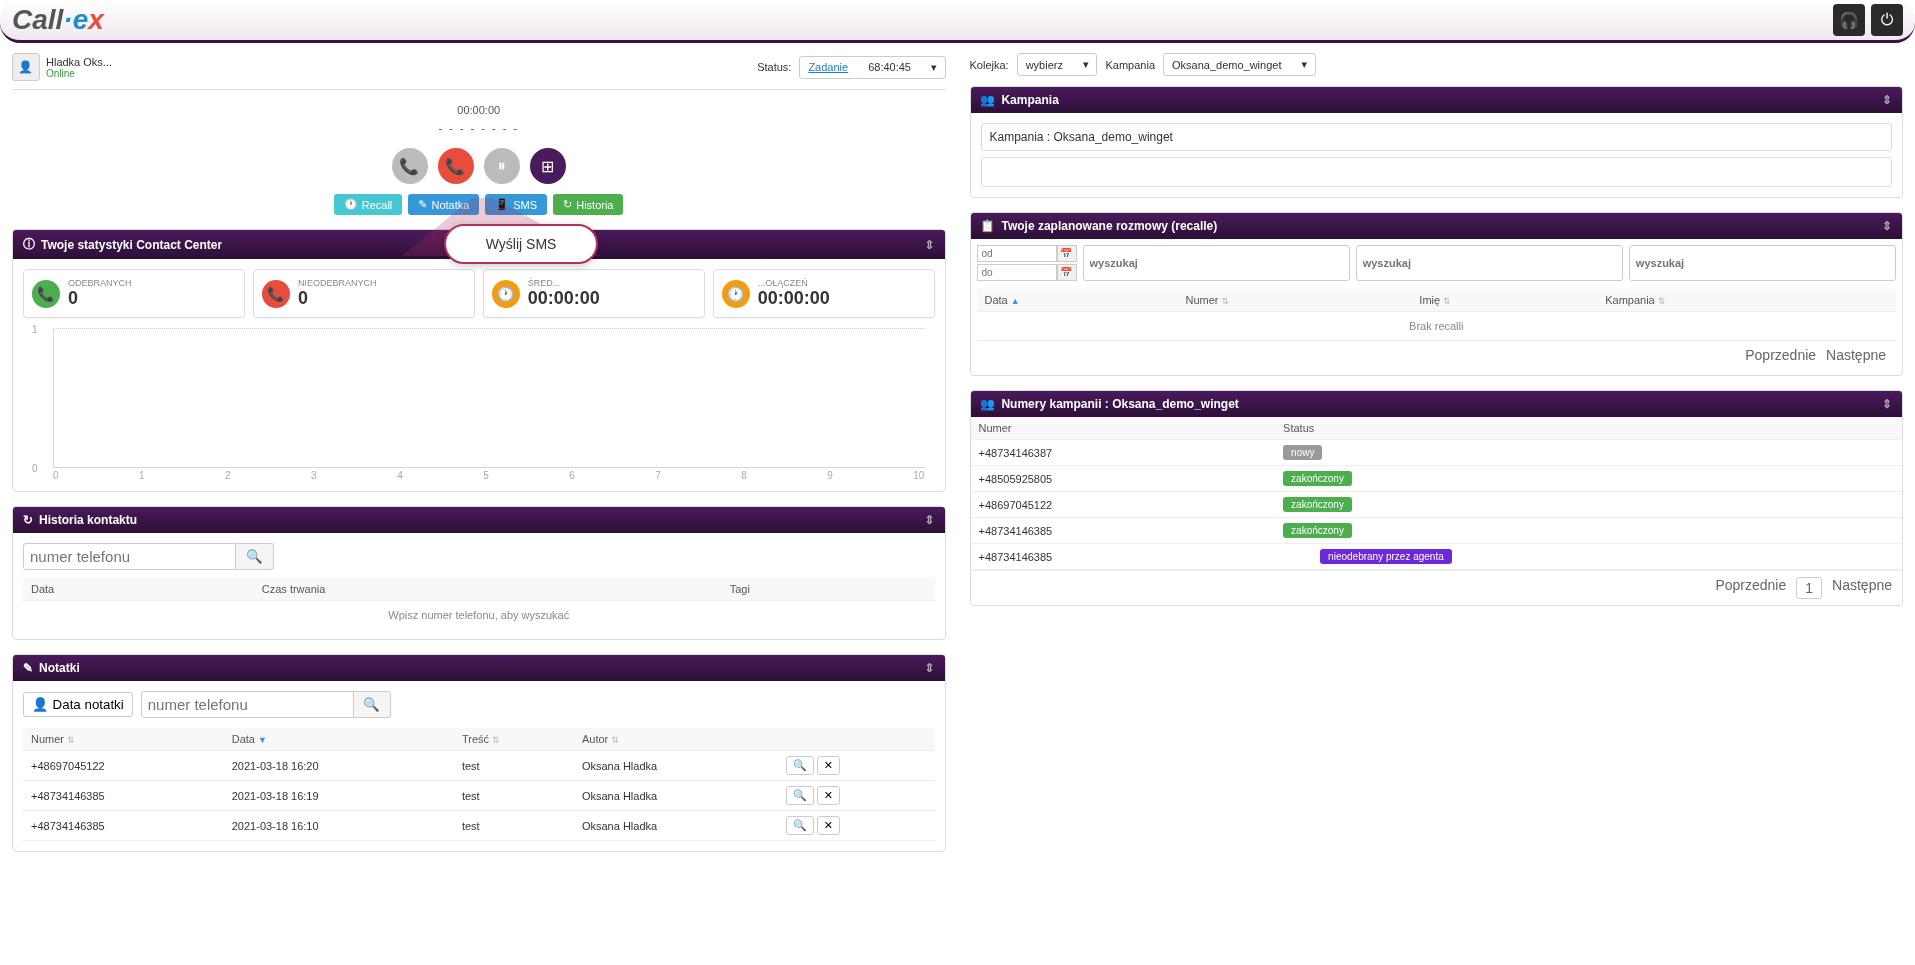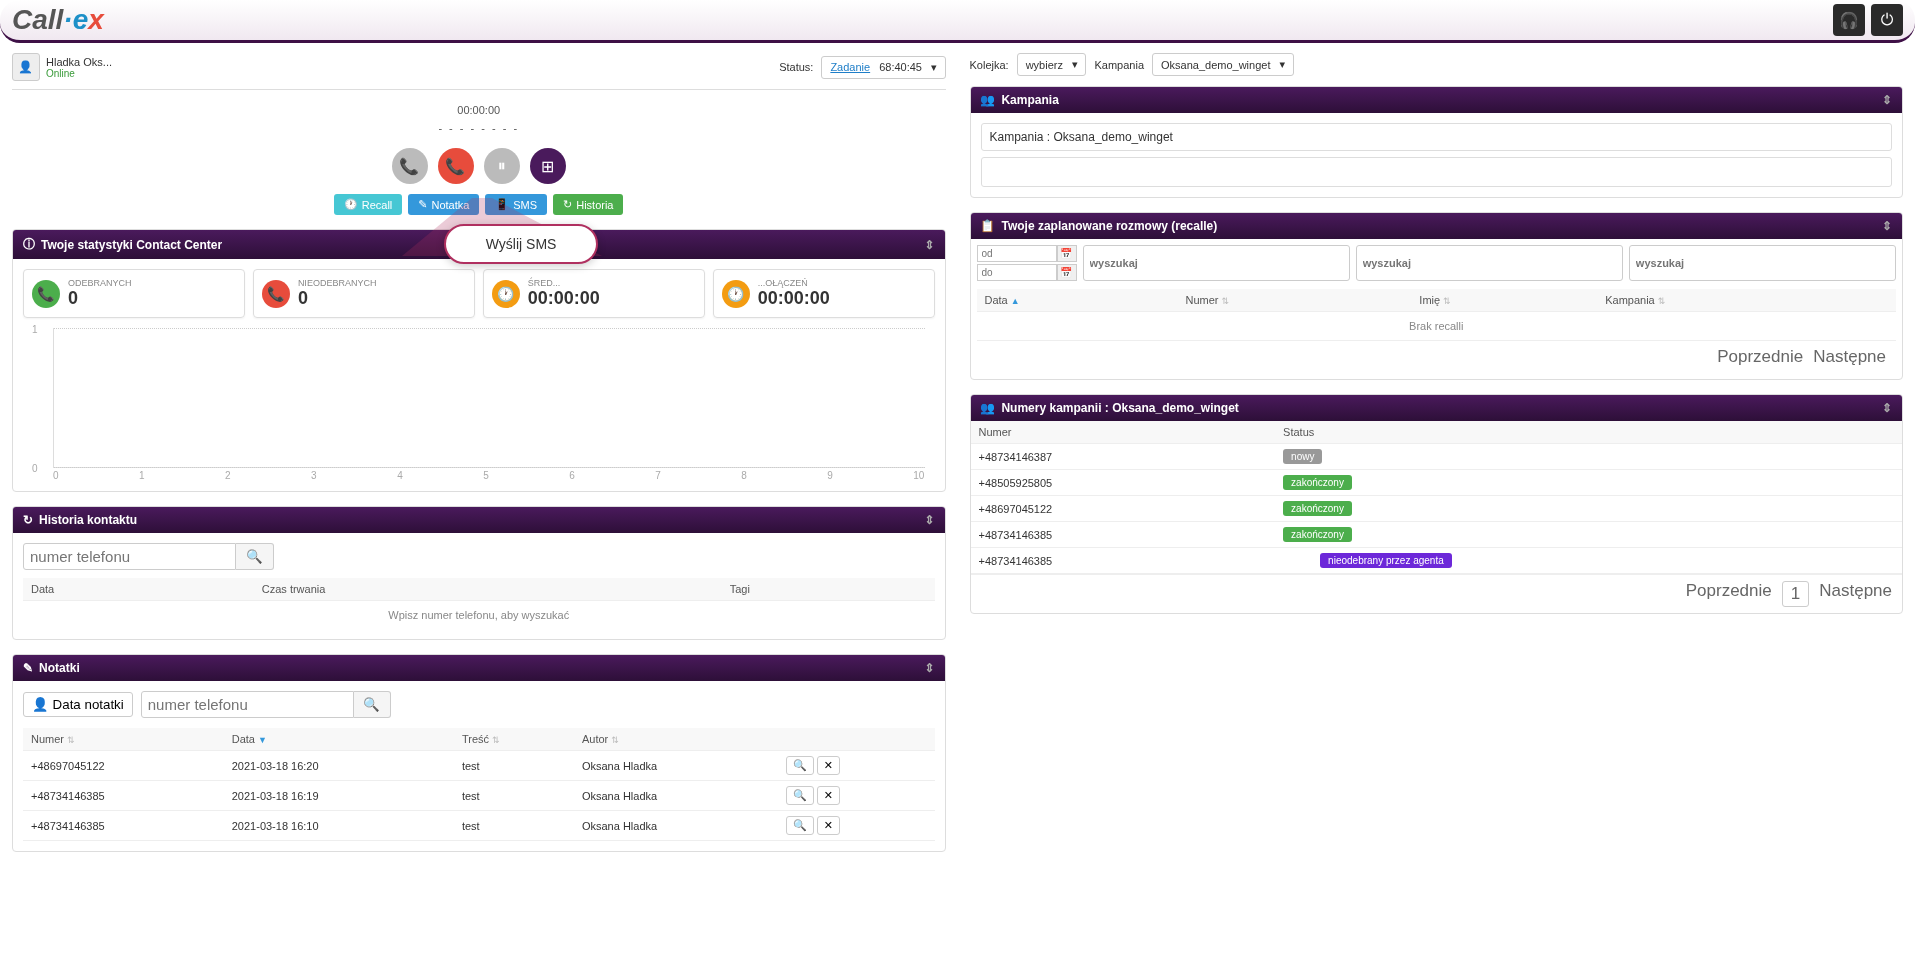--- a/index.html
+++ b/index.html
@@ -12,21 +12,21 @@
 .top-right { display:flex; gap:6px; }
 .icon-btn { width:32px; height:32px; background:#2a2a2a; color:#fff; display:flex; align-items:center; justify-content:center; border-radius:4px; cursor:pointer; font-size:16px; }
 .main { display:flex; padding: 10px 12px; gap:24px; }
 .col { flex:1; min-width:0; }
 .user-row { display:flex; align-items:center; justify-content:space-between; margin-bottom:8px; border-bottom:1px solid #ddd; padding-bottom:8px;}
 .user-left { display:flex; align-items:center; gap:6px;}
 .avatar { width:28px; height:28px; background:#eee; border:1px solid #ccc; border-radius:3px; display:flex; align-items:center; justify-content:center; color:#aaa;}
 .user-name { font-size:11px; }
 .user-status { color:#3a9b3a; font-size:10px; }
 .status-right { display:flex; align-items:center; gap:8px; font-size:11px;}
-.dd-btn { padding:4px 8px; border:1px solid #ccc; border-radius:3px; background:#fff; cursor:pointer; display:inline-flex; align-items:center; gap:9px; font-size:11px;}
+.dd-btn { padding:4px 8px; border:1px solid #ccc; border-radius:3px; background:#fff; cursor:pointer; display:inline-flex; align-items:center; gap:20px; font-size:11px;}
 .dd-btn .task { color:#1e7ec8; text-decoration:underline;}
 .timer-block { text-align:center; padding:6px 0 14px; font-size:11px; color:#555;}
 .timer-block .dashes { letter-spacing:2px; margin-top:6px; }
 .call-controls { display:flex; justify-content:center; gap:10px; margin-bottom:10px;}
 .circle { width:36px; height:36px; border-radius:50%; display:flex; align-items:center; justify-content:center; color:#fff; font-size:16px; cursor:pointer;}
 .c-gray { background:#bbb; }
 .c-red { background:#e74c3c; }
 .c-purple { background:#4a1a5c; }
 .action-row { display:flex; justify-content:center; gap:6px; margin-bottom:14px; position:relative;}
 .action-btn { padding:4px 10px; border-radius:3px; color:#fff; font-size:11px; display:flex; align-items:center; gap:4px; cursor:pointer; border:none;}
@@ -45,21 +45,21 @@
 .chart-line{position:absolute;left:0;right:0;border-top:1px dotted #ccc;}
 .y-label{position:absolute;left:-22px;font-size:10px;color:#aaa;transform:translateY(-50%);}
 .x-labels{display:flex;justify-content:space-between;margin:2px 10px 0 30px;font-size:10px;color:#aaa;}
 .search-row{display:flex;gap:0;margin-bottom:8px;}
 .input{padding:4px 6px;border:1px solid #ccc;border-radius:3px 0 0 3px;font-size:15px;}
 .search-btn{padding:4px 10px;border:1px solid #ccc;border-left:none;background:#f5f5f5;border-radius:0 3px 3px 0;cursor:pointer;}
 table{width:100%;border-collapse:collapse;font-size:11px;}
 th,td{padding:5px 8px;text-align:left;border-bottom:1px solid #eee;}
 th{background:#f8f8f8;font-weight:normal;color:#555;}
 .center-msg{text-align:center;color:#888;padding:8px;font-size:11px;}
-.pager{display:flex;justify-content:flex-end;gap:10px;padding:6px 10px;font-size:17px;color:#666;border-top:1px solid #eee;}
+.pager{display:flex;justify-content:flex-end;gap:10px;padding:6px 10px;font-size:14px;color:#666;border-top:1px solid #eee;}
 .pager .page{border:1px solid #ccc;padding:2px 8px;border-radius:3px;}
 .tag{display:inline-block;padding:2px 8px;border-radius:3px;color:#fff;font-size:10px;}
 .t-gray{background:#999;} .t-green{background:#4cae4c;} .t-red{background:#6d28d9;margin-left:37px;}
 .filter-row{display:flex;gap:6px;margin-bottom:8px;}
 .mini-input{flex:1;padding:3px 6px;border:1px solid #ccc;border-radius:3px;font-size:11px;font-weight:bold;}
 .date-col{display:flex;flex-direction:column;gap:2px;}
 .date-input{width:80px;padding:2px 4px;border:1px solid #ccc;font-size:10px;}
 .cal-btn{width:20px;border:1px solid #ccc;background:#f0f0f0;display:flex;align-items:center;justify-content:center;font-size:10px;}
 .note-actions{display:flex;gap:3px;}
 .small-btn{padding:2px 6px;border:1px solid #ccc;background:#fff;border-radius:3px;cursor:pointer;font-size:11px;}

